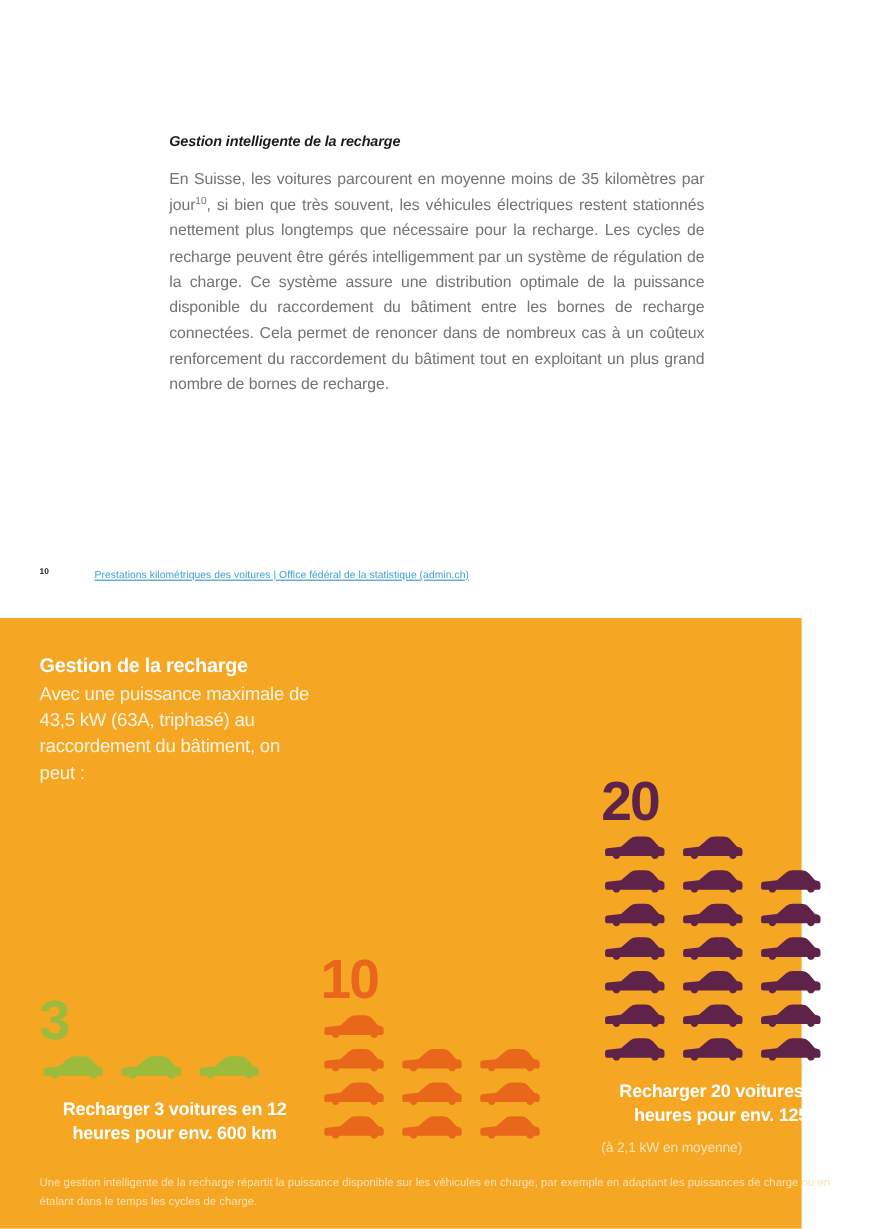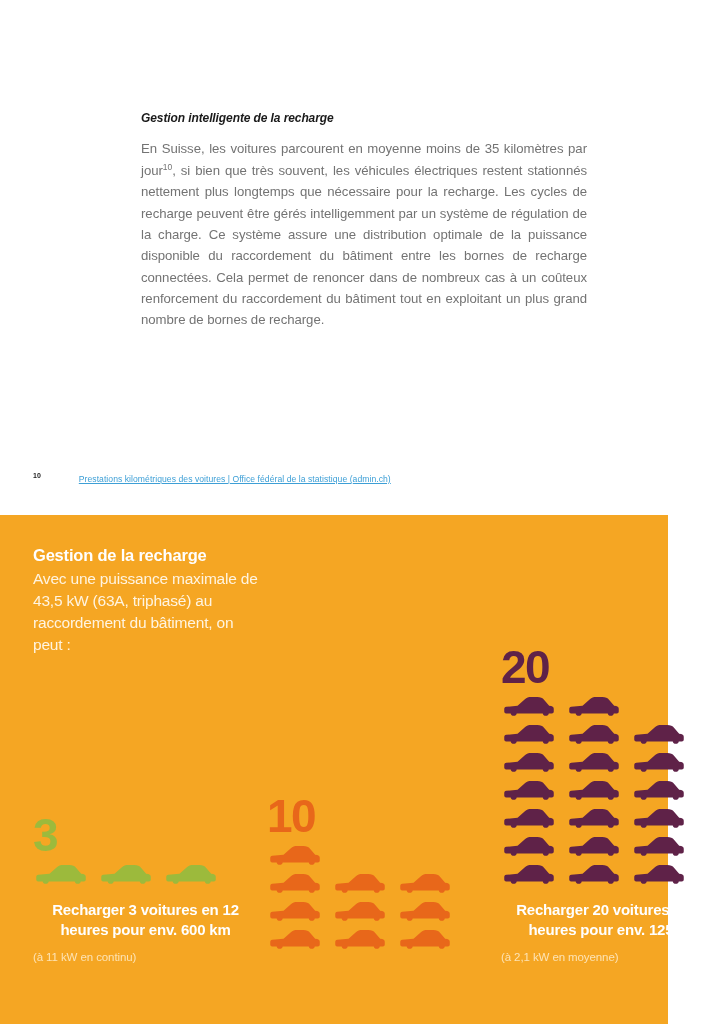--- a/index.html
+++ b/index.html
@@ -200,21 +200,20 @@
           </svg>
           <svg viewBox="0 0 58 24" class="car">
             <path d="M2,15.4 C2,13.9 2.6,13.1 4.2,12.9 L16.5,11.6 L24.5,4.6 C26.4,3.0 28.4,2.3 31.4,2.3 L38.0,2.3 C41.6,2.3 43.8,3.3 45.6,5.4 L51.0,11.6 L53.2,12.0 C55.0,12.4 56.0,13.4 56.0,15.1 L56.0,18.0 C56.0,19.4 55.2,20.1 53.8,20.1 L50.6,20.1 C50.3,21.7 49.1,22.7 47.3,22.7 C45.5,22.7 44.3,21.7 44.0,20.1 L15.6,20.1 C15.3,21.7 14.1,22.7 12.3,22.7 C10.5,22.7 9.3,21.7 9.0,20.1 L4.0,20.1 C2.7,20.1 2,19.4 2,18.1 Z" fill="#9cba3c"></path>
           </svg>
           <svg viewBox="0 0 58 24" class="car">
             <path d="M2,15.4 C2,13.9 2.6,13.1 4.2,12.9 L16.5,11.6 L24.5,4.6 C26.4,3.0 28.4,2.3 31.4,2.3 L38.0,2.3 C41.6,2.3 43.8,3.3 45.6,5.4 L51.0,11.6 L53.2,12.0 C55.0,12.4 56.0,13.4 56.0,15.1 L56.0,18.0 C56.0,19.4 55.2,20.1 53.8,20.1 L50.6,20.1 C50.3,21.7 49.1,22.7 47.3,22.7 C45.5,22.7 44.3,21.7 44.0,20.1 L15.6,20.1 C15.3,21.7 14.1,22.7 12.3,22.7 C10.5,22.7 9.3,21.7 9.0,20.1 L4.0,20.1 C2.7,20.1 2,19.4 2,18.1 Z" fill="#9cba3c"></path>
           </svg>
         </div>
       </div>
     <div class="headline">Recharger 3 voitures en 12 heures pour env. 600 km</div>
-    <div class="subnote">(à 11 kW en continu)</div>
   </div>
 
   <div class="col col-2">
     <div class="big-number n-orange">10</div>
     <div class="cars">
         <div class="car-row">
           <svg viewBox="0 0 58 24" class="car">
             <path d="M2,15.4 C2,13.9 2.6,13.1 4.2,12.9 L16.5,11.6 L24.5,4.6 C26.4,3.0 28.4,2.3 31.4,2.3 L38.0,2.3 C41.6,2.3 43.8,3.3 45.6,5.4 L51.0,11.6 L53.2,12.0 C55.0,12.4 56.0,13.4 56.0,15.1 L56.0,18.0 C56.0,19.4 55.2,20.1 53.8,20.1 L50.6,20.1 C50.3,21.7 49.1,22.7 47.3,22.7 C45.5,22.7 44.3,21.7 44.0,20.1 L15.6,20.1 C15.3,21.7 14.1,22.7 12.3,22.7 C10.5,22.7 9.3,21.7 9.0,20.1 L4.0,20.1 C2.7,20.1 2,19.4 2,18.1 Z" fill="#e8671a"></path>
           </svg>
         </div>
@@ -329,13 +328,14 @@
           </svg>
           <svg viewBox="0 0 58 24" class="car">
             <path d="M2,15.4 C2,13.9 2.6,13.1 4.2,12.9 L16.5,11.6 L24.5,4.6 C26.4,3.0 28.4,2.3 31.4,2.3 L38.0,2.3 C41.6,2.3 43.8,3.3 45.6,5.4 L51.0,11.6 L53.2,12.0 C55.0,12.4 56.0,13.4 56.0,15.1 L56.0,18.0 C56.0,19.4 55.2,20.1 53.8,20.1 L50.6,20.1 C50.3,21.7 49.1,22.7 47.3,22.7 C45.5,22.7 44.3,21.7 44.0,20.1 L15.6,20.1 C15.3,21.7 14.1,22.7 12.3,22.7 C10.5,22.7 9.3,21.7 9.0,20.1 L4.0,20.1 C2.7,20.1 2,19.4 2,18.1 Z" fill="#5f2248"></path>
           </svg>
         </div>
       </div>
     <div class="headline">Recharger 20 voitures en 12 heures pour env. 125 km</div>
     <div class="subnote">(à 2,1 kW en moyenne)</div>
   </div>
 
+  <div class="caption">Une gestion intelligente de la recharge répartit la puissance disponible sur les véhicules en charge, par exemple en adaptant les puissances de charge ou en étalant dans le temps les cycles de charge.</div>
 </div>
 
 </body></html>

